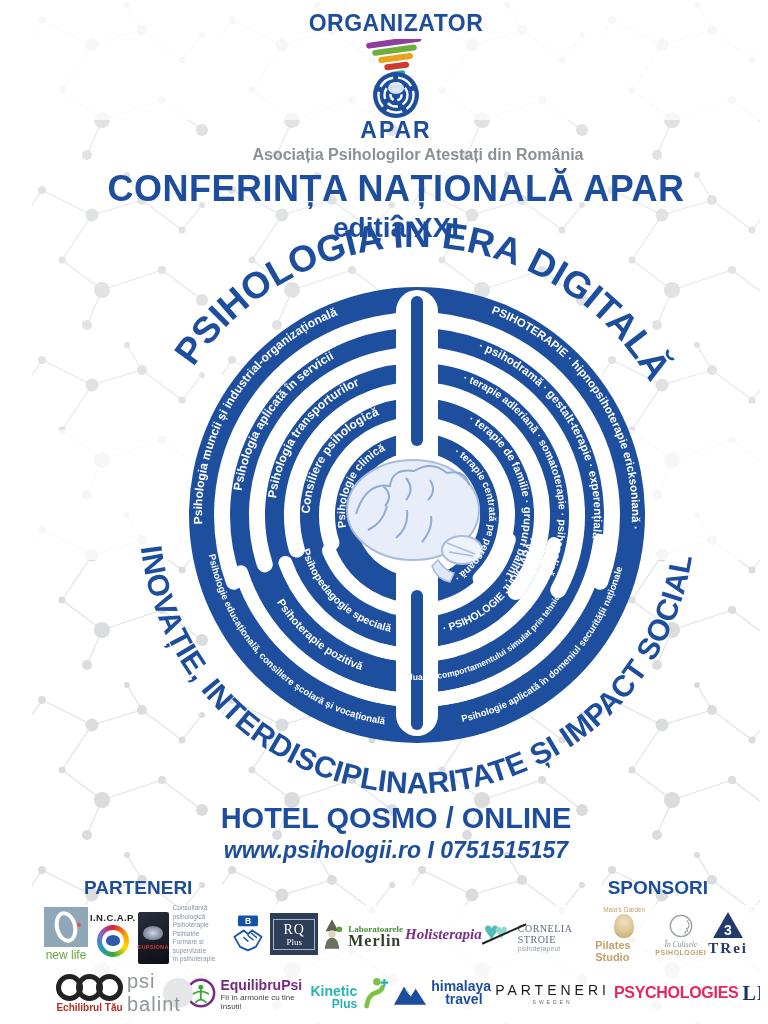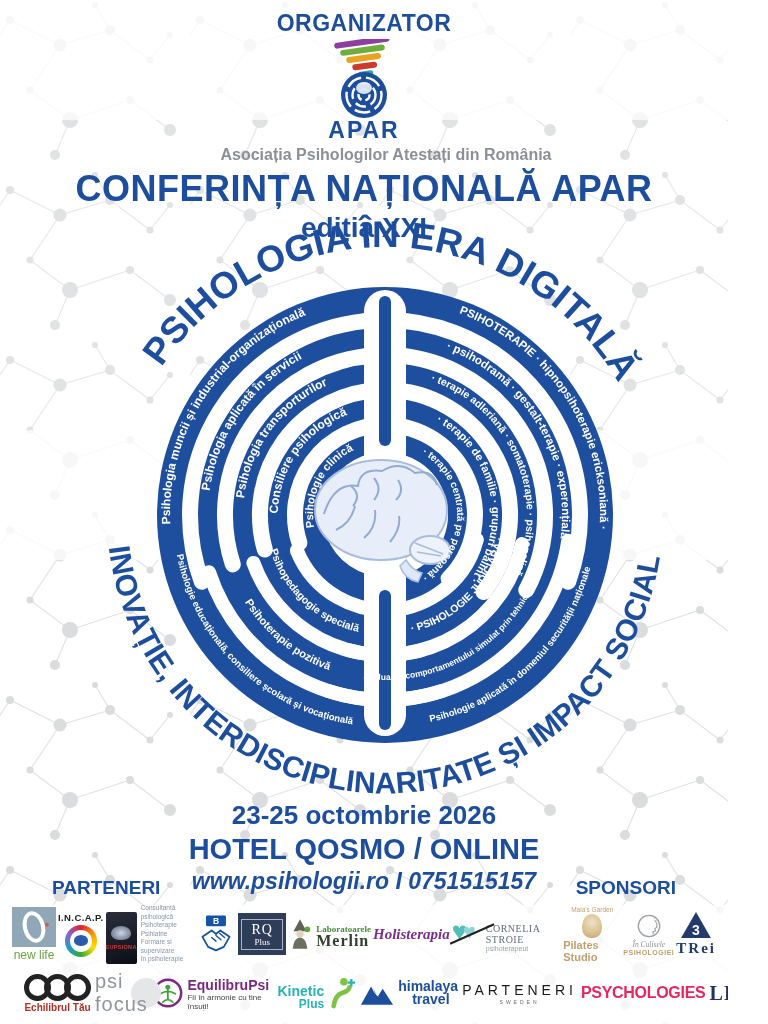--- a/index.html
+++ b/index.html
@@ -1,17 +1,17 @@
 <!DOCTYPE html>
 <html><head>
 <meta charset="utf-8">
 <style>
   html,body{margin:0;padding:0;background:#fff;}
   .page{position:relative;width:728px;height:1024px;background:#fff;overflow:hidden;
-        font-family:"Liberation Sans",sans-serif;color:#222;}
+        font-family:"Liberation Sans",sans-serif;color:#222;margin-left:32px;}
   .page svg text{font-family:"Liberation Sans",sans-serif;}
   .bg-net{position:absolute;left:0;top:0;z-index:0;}
   .hdr{position:relative;z-index:2;text-align:center;padding-top:10px;}
   .org-label{font-size:23px;font-weight:bold;color:#1d4e9e;letter-spacing:.5px;}
   .apar-logo{display:block;margin:2px auto 0;}
   .apar-name{font-size:23px;font-weight:bold;color:#1d4e9e;letter-spacing:2px;margin-top:-2px;}
   .assoc{font-size:16px;font-weight:bold;color:#8b9096;margin-top:2px;padding-left:44px;}
   .conf-title{font-size:36px;font-weight:bold;color:#1d4e9e;margin-top:4px;letter-spacing:.5px;}
   .edition{font-size:28px;font-weight:bold;color:#1d4e9e;margin-top:2px;}
   .laby{position:absolute;left:0;top:184px;z-index:1;}
@@ -227,21 +227,20 @@
     <text class="mz" font-size="10" text-anchor="middle"><textPath href="#rt5" startOffset="50%">· terapie centrată pe persoană ·</textPath></text>
     <text class="mz" font-size="9.5" text-anchor="middle"><textPath href="#lb1" startOffset="50%">Psihologie educațională, consiliere școlară și vocațională</textPath></text>
     <text class="mz" font-size="11" text-anchor="middle"><textPath href="#lb2" startOffset="50%">Psihoterapie pozitivă</textPath></text>
     <text class="mz" font-size="10.5" text-anchor="middle"><textPath href="#lb3" startOffset="50%">Psihopedagogie specială</textPath></text>
     <text class="mz" font-size="9.5" text-anchor="middle"><textPath href="#rb1" startOffset="50%">Psihologie aplicată în domeniul securității naționale</textPath></text>
     <text class="mz" font-size="8.5" text-anchor="middle"><textPath href="#rb2" startOffset="50%">Evaluarea comportamentului simulat prin tehnica poligraf</textPath></text>
     <text class="mz" font-size="10.5" text-anchor="middle"><textPath href="#rb3" startOffset="50%">· PSIHOLOGIE JUDICIARĂ ·</textPath></text>
   </svg>
 
   <div class="info">
-    <div class="dates">23-25 octombrie 2026</div>
     <div class="venue">HOTEL QOSMO / ONLINE</div>
     <div class="contact">www.psihologii.ro I 0751515157</div>
   </div>
 
   <div class="side-head l">PARTENERI</div>
   <div class="side-head r">SPONSORI</div>
 
   <div class="logos row1">
     <div class="lg">
       <div class="nl-box">
@@ -333,21 +332,21 @@
     <div class="lg">
       <div class="ec-rings">
           <i class="ec-g"></i>
           <i class="ec-o"></i>
           <i class="ec-r"></i>
         </div>
       <div class="ec-text">Echilibrul Tău</div>
     </div>
     <div class="pf">
       <span class="pf-circle"></span>
-      <span class="pf-text">psi focus</span>
+      <span class="pf-text">psi balint</span>
     </div>
     <div class="lgr">
       <svg width="36" height="36" viewBox="0 0 38 38">
         <circle cx="19" cy="19" r="16" fill="none" stroke="#7a2982" stroke-width="3"></circle>
         <circle cx="19" cy="12" r="3" fill="#3aa53a"></circle>
         <path d="M10,20 Q19,14 28,20 M19,15 L19,27 M13,30 Q19,24 25,30" fill="none" stroke="#3aa53a" stroke-width="2.2" stroke-linecap="round"></path>
       </svg>
       <div>
         <div class="eq-name">EquilibruPsi</div>
         <div class="eq-tag">Fii în armonie cu tine însuți!</div>

